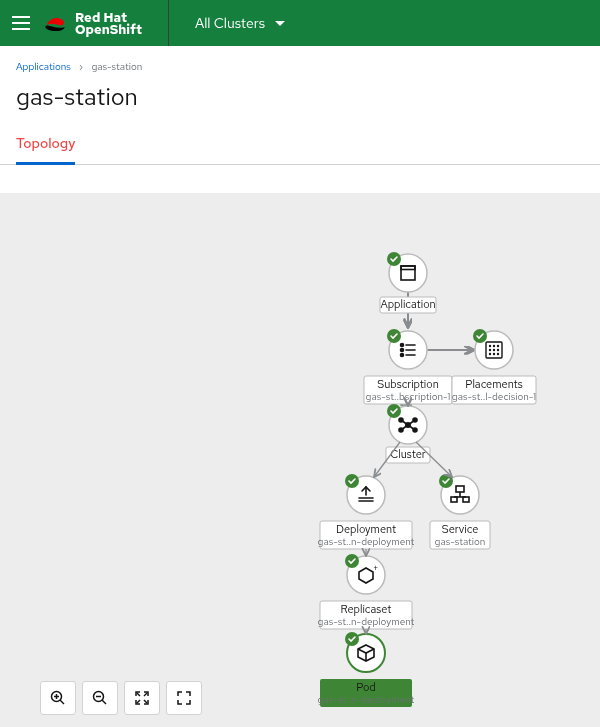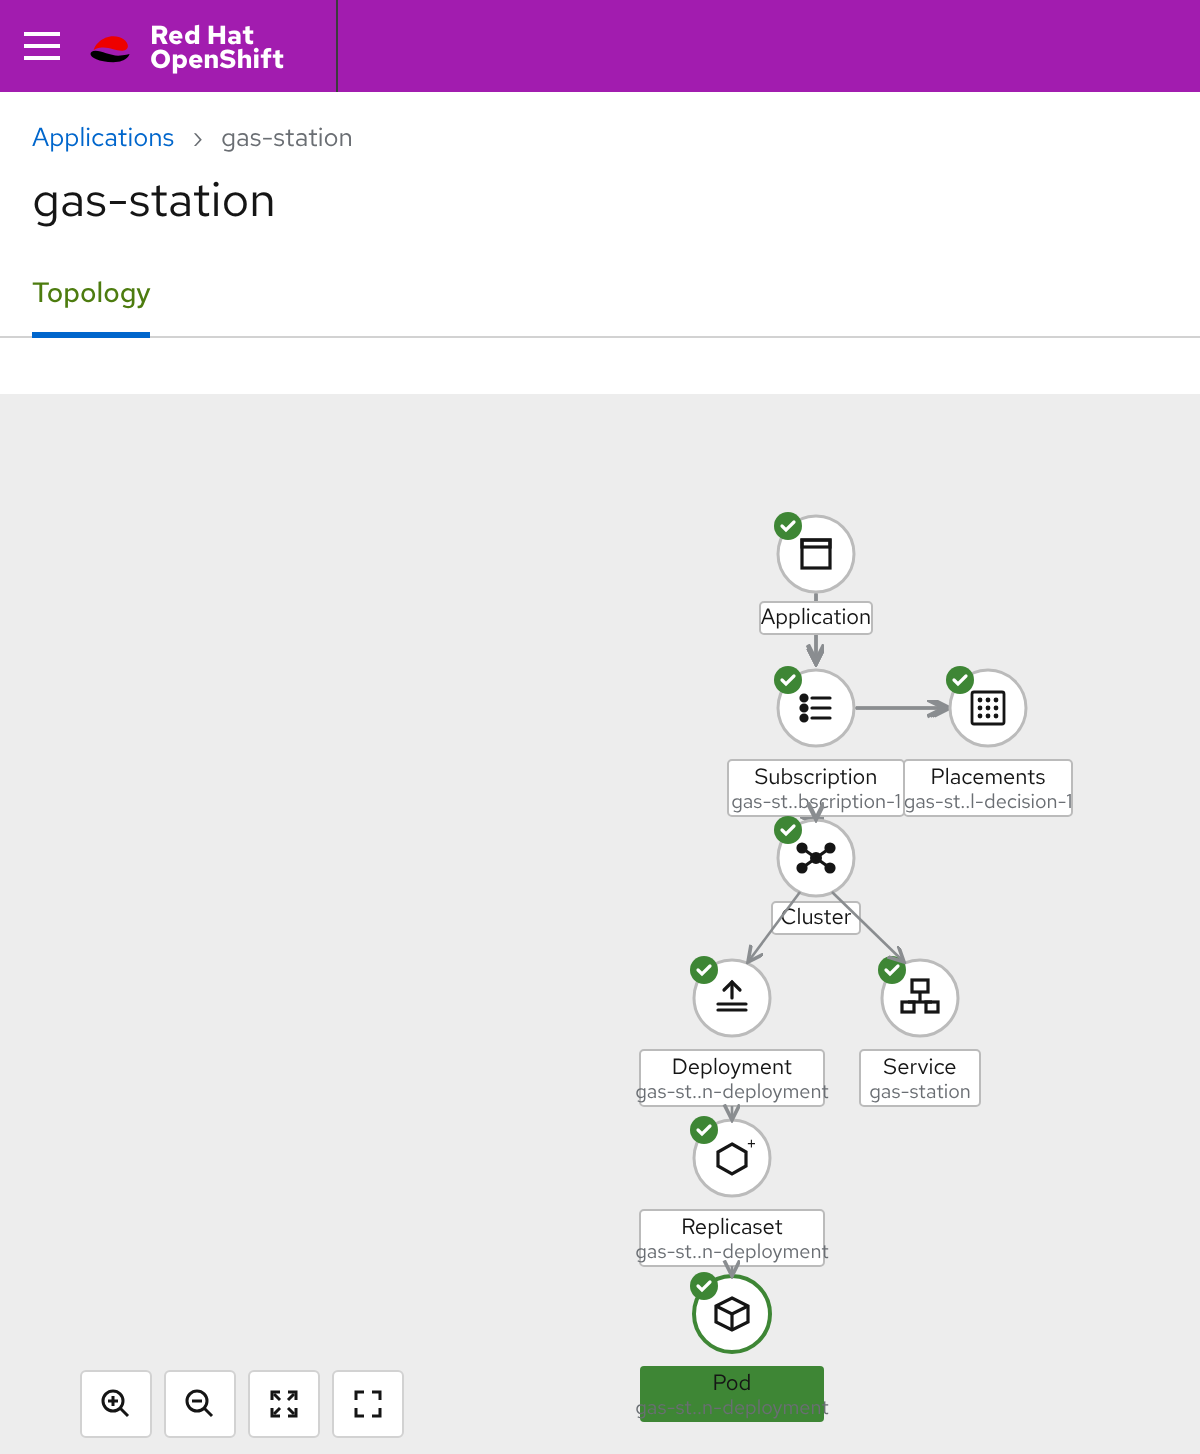--- a/index.html
+++ b/index.html
@@ -1,34 +1,34 @@
 <!DOCTYPE html>
 <html><head>
 <meta charset="utf-8">
 <style>
   * { box-sizing: border-box; margin: 0; padding: 0; }
   body { font-family: "Red Hat Text", "Helvetica Neue", Arial, sans-serif; width: 600px; height: 727px; overflow: hidden; background:#fff; }
-  .topbar { background:#a21caf; color:#fff; height:46px; display:flex; align-items:center; padding:0 8px; gap:10px; }
+  .topbar { background:#15803d; color:#fff; height:46px; display:flex; align-items:center; padding:0 8px; gap:10px; }
   .hamburger { width:24px; height:24px; display:flex; flex-direction:column; justify-content:center; gap:4px; cursor:pointer; padding:0 4px;}
   .hamburger span { display:block; height:2px; background:#fff; width:18px; }
   .logo-wrap { display:flex; align-items:center; gap:7px; }
   .hat { width:26px; height:18px; position:relative; }
   .brand-text { line-height:1; }
   .brand-text .rh { font-size:13px; font-weight:700; letter-spacing:.2px;}
   .brand-text .os { font-size:13px; font-weight:700; margin-top:-1px;}
   .divider { width:1px; height:46px; background:#3c3c3c; margin:0 10px 0 16px;}
   .cluster-switch { display:flex; align-items:center; gap:10px; font-size:14px; cursor:pointer; padding:4px 6px;}
   .caret { width:0; height:0; border-left:5px solid transparent; border-right:5px solid transparent; border-top:5px solid #fff; }
-  .crumbs { padding:14px 16px 6px; font-size:13px; color:#6a6e73;}
+  .crumbs { padding:14px 16px 6px; font-size:10px; color:#6a6e73;}
   .crumbs a { color:#0066cc; text-decoration:none; }
   .crumbs .sep { margin:0 6px; color:#6a6e73;}
   h1.page-title { font-size:24px; font-weight:400; padding:2px 16px 14px; color:#151515;}
   .tabs { display:flex; gap:22px; padding:0 16px; border-bottom:1px solid #d2d2d2;}
   .tab { font-size:14px; padding:8px 0 10px; cursor:pointer; color:#151515; }
-  .tab.active { color:#4d7c0f; border-bottom:3px solid #0066cc; margin-bottom:-1px; font-weight:500;}
+  .tab.active { color:#ef4444; border-bottom:3px solid #0066cc; margin-bottom:-1px; font-weight:500;}
   .canvas-wrap { position:relative; background:#ededed; height:540px; margin-top:28px; }
   svg.topo { position:absolute; inset:0; width:100%; height:100%; }
   .toolbar { position:absolute; left:40px; bottom:18px; display:flex; gap:6px; }
   .tbtn { width:36px; height:34px; background:#fff; border:1px solid #d2d2d2; border-radius:3px; display:flex; align-items:center; justify-content:center; cursor:pointer; }
   .tbtn svg { width:16px; height:16px; }
   
   .nlabel { font-size:11px; fill:#151515; }
   .nsub { font-size:10px; fill:#6a6e73; }
 </style>
 </head>
@@ -46,20 +46,24 @@
           <path fill="#ee0000" d="M6 14c0-3 5-9 12-9 5 0 9 3 9 6 0 2-2 3-4 3-3 0-7-2-11-2-3 0-6 1-6 2z"></path>
           <path fill="#000" d="M4 16c0-1 1-2 3-2 4 0 9 3 14 3 4 0 7-1 7-1s-1 5-10 5C9 21 4 18 4 16z"></path>
         </svg>
     </div>
     <div class="brand-text">
       <div class="rh">Red Hat</div>
       <div class="os">OpenShift</div>
     </div>
   </div>
   <div class="divider"></div>
+  <div class="cluster-switch">
+    <span>All Clusters</span>
+    <span class="caret"></span>
+  </div>
 </div>
 
 <div class="crumbs">
   <a href="#">Applications</a>
   <span class="sep">›</span>
   <span>gas-station</span>
 </div>
 
 <h1 class="page-title">gas-station</h1>
 

